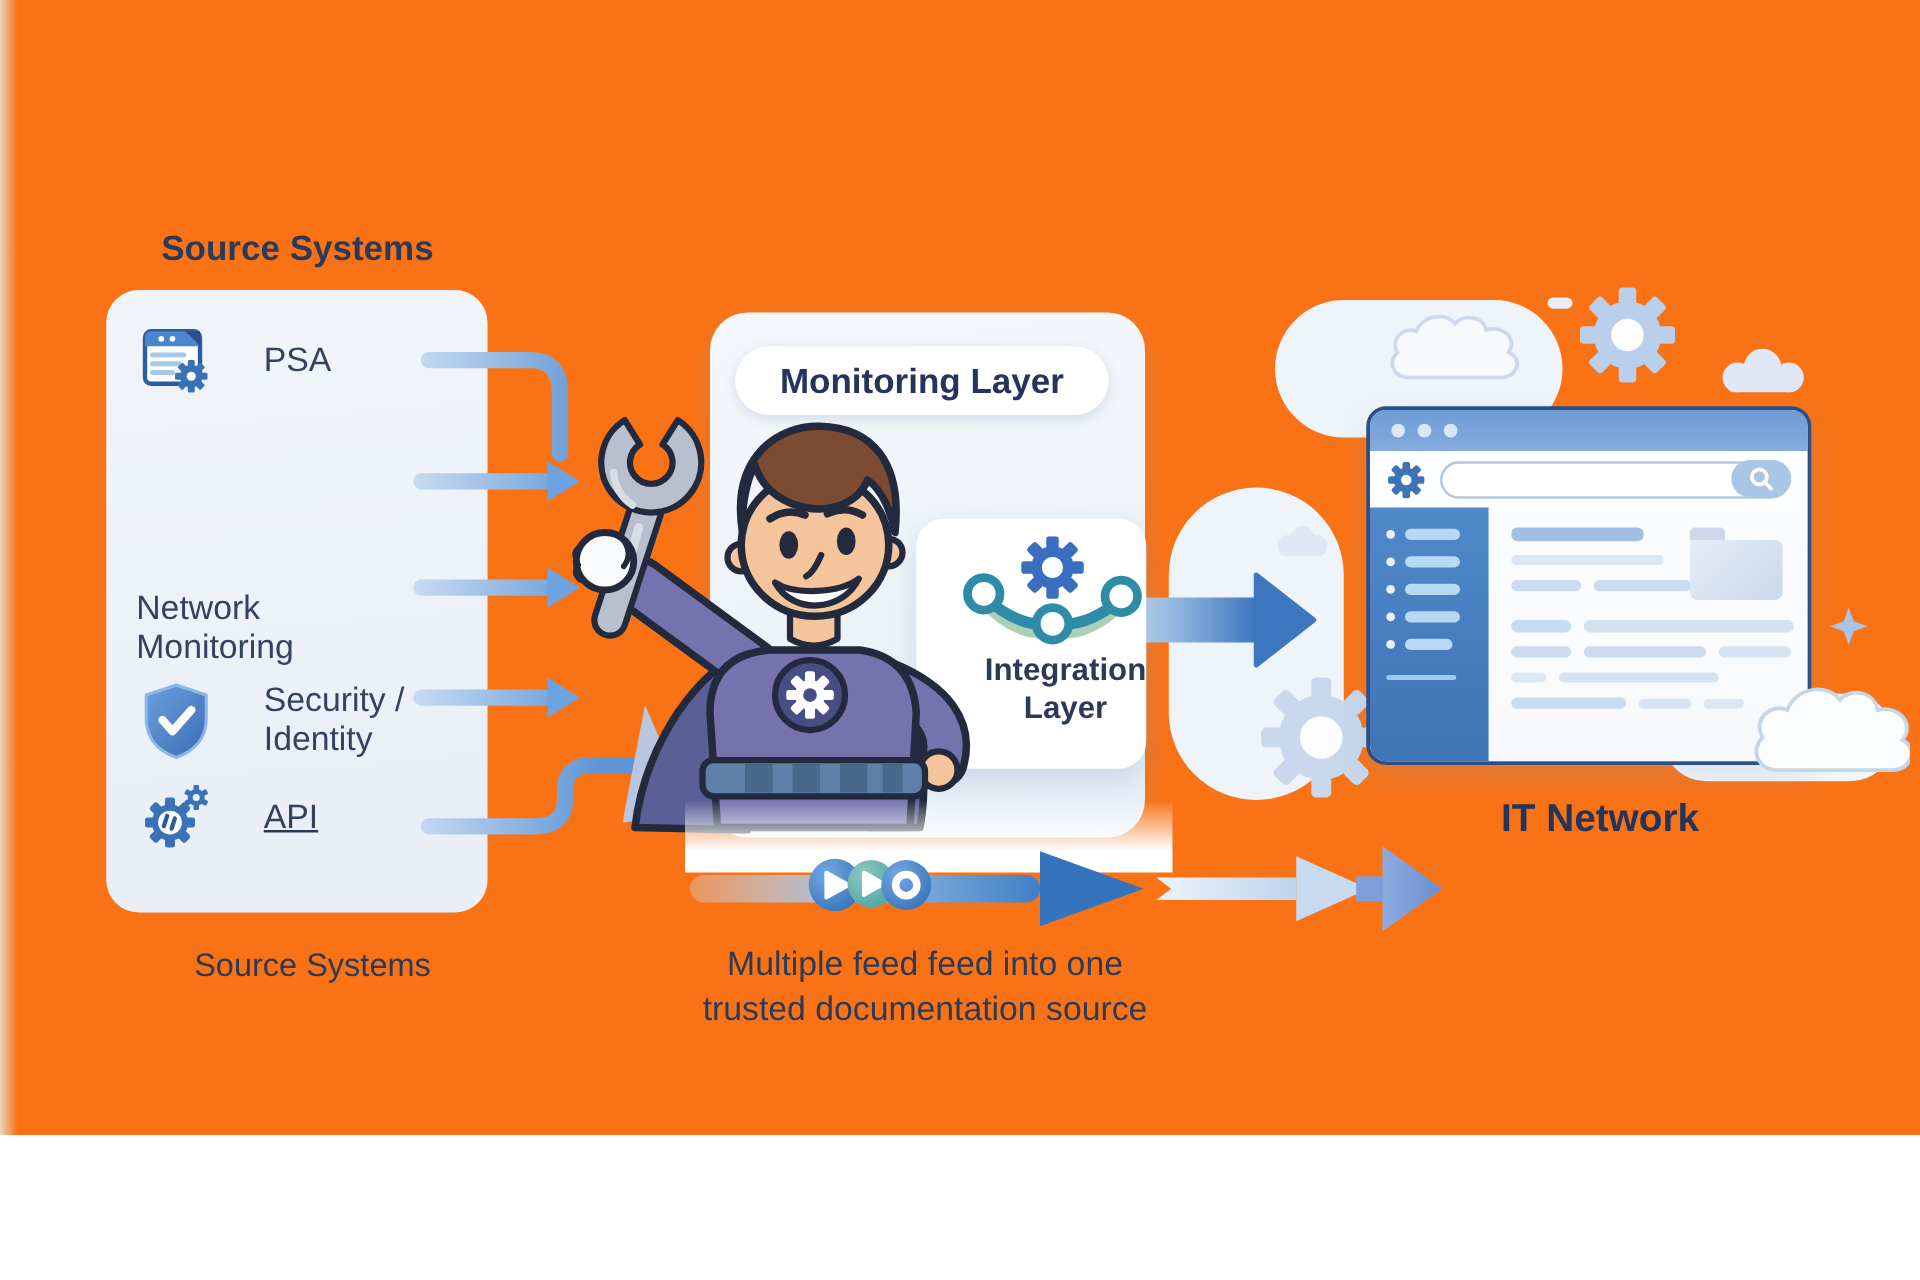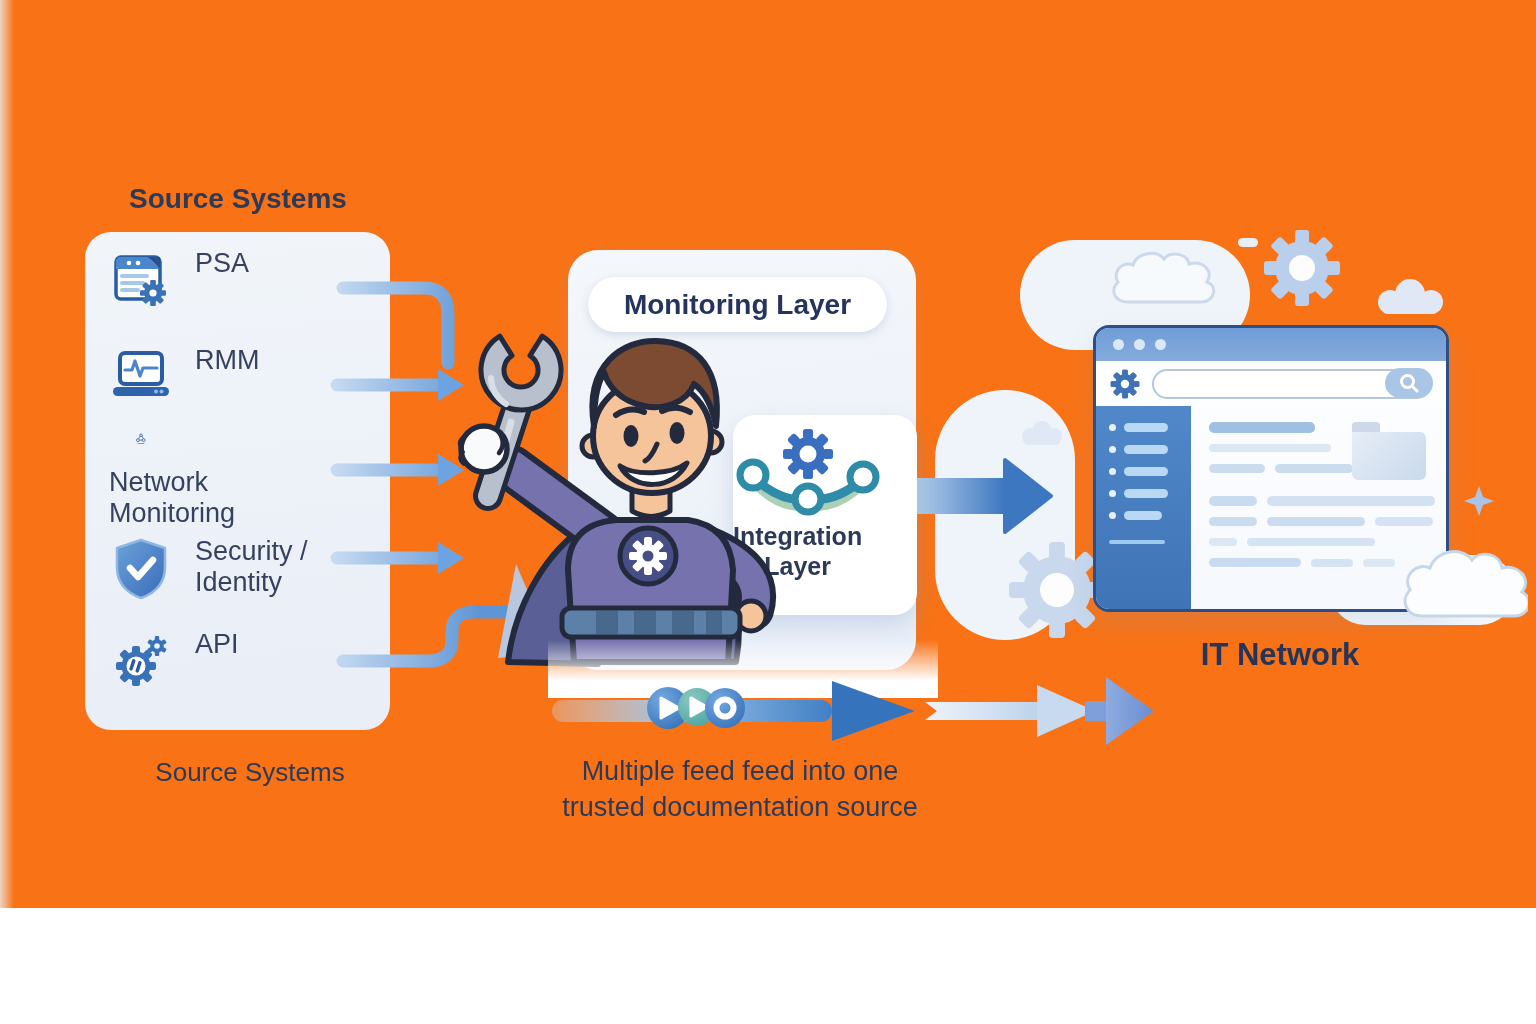--- a/index.html
+++ b/index.html
@@ -16,40 +16,40 @@
   
   .h-top{left:129px;top:183px;font-size:28px;font-weight:600;color:#2c3a57;z-index:2;}
   .h-bottom{left:100px;top:757px;width:300px;text-align:center;font-size:26px;font-weight:500;color:#2c3a57;z-index:2;}
   .portal-label{left:1130px;top:637px;width:300px;text-align:center;font-size:31px;font-weight:700;color:#263457;z-index:3;}
   .caption{left:500px;top:753px;width:480px;text-align:center;font-size:27px;font-weight:500;color:#2c3a57;line-height:36px;z-index:2;}
   .caption span{display:block;}
 
   
   .source-panel{left:85px;top:232px;width:305px;height:498px;border-radius:26px;
                 background:linear-gradient(175deg,#f1f5fa,#e9eef7);z-index:1;}
-  .src-item{position:absolute;left:24px;display:flex;gap:22px;}
+  .src-item{position:absolute;left:24px;display:flex;align-items:center;gap:38px;}
   .src-label{font-size:27px;line-height:31px;font-weight:500;color:#35425f;}
   .w170{width:178px;}
 
   
   svg{display:block;}
   .connectors{left:330px;top:270px;z-index:1;}
   .big-arrow{left:905px;top:450px;z-index:2;}
   .pipeline{left:540px;top:665px;z-index:6;}
 
   
   .mid-panel{left:568px;top:250px;width:348px;height:420px;border-radius:30px;
              background:linear-gradient(172deg,#f4f7fb,#e9eff8);
              box-shadow:0 6px 18px rgba(140,160,200,.14);z-index:1;}
   .mid-pill{left:588px;top:277px;width:299px;height:55px;border-radius:28px;background:#fff;
             box-shadow:0 3px 9px rgba(120,145,185,.25);z-index:2;
             text-align:center;line-height:55px;font-size:28px;font-weight:700;color:#24345c;}
   .badge{left:733px;top:415px;width:184px;height:200px;border-radius:22px;background:#fff;
          box-shadow:0 10px 22px rgba(110,140,185,.25);z-index:3;
-         display:flex;flex-direction:column;align-items:flex-start;}
+         display:flex;flex-direction:column;align-items:flex-end;}
   .badge-text{margin-top:4px;text-align:center;font-size:25px;line-height:30px;font-weight:600;color:#2c3a58;}
   .badge-text span{display:block;}
   .character{left:450px;top:318px;z-index:4;}
   .panel-fade{left:548px;top:640px;width:390px;height:58px;z-index:5;
               background:linear-gradient(to bottom,rgba(255,255,255,0),#ffffff 70%);}
 
   
   .browser{left:1093px;top:325px;width:356px;height:287px;border:3px solid #2d4f86;border-radius:16px;
            background:#fff;z-index:2;overflow:hidden;display:flex;flex-direction:column;
            box-shadow:0 12px 26px rgba(120,150,190,.18);box-sizing:border-box;}
@@ -117,30 +117,20 @@
             <rect x="-2.8" y="-13" width="5.6" height="5.5" rx="1.2" transform="rotate(270)"></rect>
             <rect x="-2.8" y="-13" width="5.6" height="5.5" rx="1.2" transform="rotate(315)"></rect>
           </g>
           <circle r="9" fill="#3a72b8"></circle>
             <circle r="3.6" fill="#fff"></circle>
         </g>
       </svg>
       <div class="src-label">PSA</div>
     </div>
 
-    <div class="src-item" style="top:113px;height:80px;">
-      <svg width="64" height="64" viewBox="0 0 64 64">
-        <rect x="11" y="8" width="42" height="31" rx="5" fill="#fff" stroke="#2a5ca4" stroke-width="4"></rect>
-        <polyline points="16,25 23,25 26,16 31,31 34,23 48,23" fill="none" stroke="#4a86cc" stroke-width="3.2" stroke-linecap="round" stroke-linejoin="round"></polyline>
-        <rect x="4" y="42" width="56" height="9" rx="4.5" fill="#2d64ac"></rect>
-        <circle cx="47" cy="46.5" r="2" fill="#8fb9e6"></circle>
-          <circle cx="52.5" cy="46.5" r="2" fill="#8fb9e6"></circle>
-      </svg>
-      <div class="src-label">RMM</div>
-    </div>
 
     <div class="src-item" style="top:201px;height:96px;flex-direction:column;">
       <svg width="64" height="64" viewBox="0 0 64 64">
         <g stroke="#2a5ca4" stroke-width="4">
           <line x1="27" y1="16" x2="19" y2="31"></line>
             <line x1="37" y1="16" x2="44" y2="30"></line>
             <line x1="23" y1="38" x2="39" y2="38"></line>
         </g>
         <circle cx="32" cy="12" r="7" fill="#cfe4f6" stroke="#2a5ca4" stroke-width="3.8"></circle>
         <circle cx="16" cy="38" r="8" fill="#cfe4f6" stroke="#2a5ca4" stroke-width="3.8"></circle>
@@ -157,21 +147,21 @@
             <stop offset="0" stop-color="#6ba1dc"></stop>
               <stop offset="1" stop-color="#3a6cb8"></stop>
           </linearGradient>
         </defs>
         <path d="M32,4 L56,12 V31 C56,47 46,57 32,62 C18,57 8,47 8,31 V12 Z" fill="url(#gshield)" stroke="#8fb7e4" stroke-width="2.5" stroke-linejoin="round"></path>
         <path d="M21,32 L29,41 L44,24" fill="none" stroke="#fff" stroke-width="6.5" stroke-linecap="round" stroke-linejoin="round"></path>
       </svg>
       <div class="src-label w170">Security / Identity</div>
     </div>
 
-    <div class="src-item" style="top:397px;height:80px;">
+    <div class="src-item" style="top:381px;height:80px;text-decoration:underline;">
       <svg width="64" height="64" viewBox="0 0 64 64">
         <g transform="translate(48,17)">
           <g fill="#3a72b8">
             <rect x="-2.2" y="-10" width="4.4" height="4.5" rx="1"></rect>
             <rect x="-2.2" y="-10" width="4.4" height="4.5" rx="1" transform="rotate(60)"></rect>
             <rect x="-2.2" y="-10" width="4.4" height="4.5" rx="1" transform="rotate(120)"></rect>
             <rect x="-2.2" y="-10" width="4.4" height="4.5" rx="1" transform="rotate(180)"></rect>
             <rect x="-2.2" y="-10" width="4.4" height="4.5" rx="1" transform="rotate(240)"></rect>
             <rect x="-2.2" y="-10" width="4.4" height="4.5" rx="1" transform="rotate(300)"></rect>
           </g>

